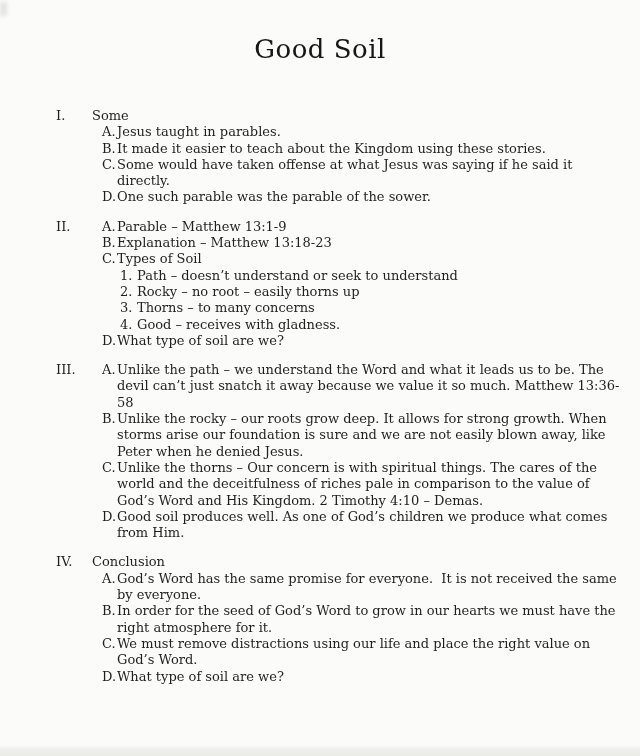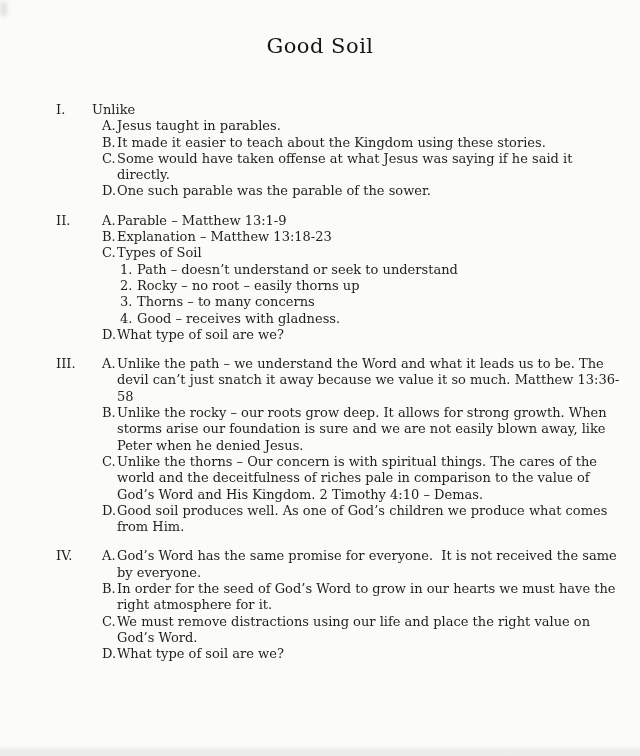--- a/index.html
+++ b/index.html
@@ -35,21 +35,21 @@
     left: 0;
     bottom: 0;
     width: 100%;
     height: 11px;
     background: linear-gradient(to bottom, rgba(220,220,216,0.0) 0%, rgba(214,214,210,0.35) 45%, rgba(222,222,218,0.55) 100%);
   }
   .title {
     margin: 0;
     padding-top: 34px;
     text-align: center;
-    font-size: 21px;
+    font-size: 26px;
     font-weight: 400;
     letter-spacing: 0.5px;
     color: #161616;
   }
   .outline {
     margin-top: 44px;
     margin-left: 56px;
     width: 566px;
     font-size: 13px;
     line-height: 16.3px;
@@ -84,21 +84,21 @@
 </head>
 <body>
 
 <div class="page">
   <div class="corner-smudge"></div>
   <h1 class="title">Good Soil</h1>
   <div class="outline" id="outline">
       <div class="section">
         <span class="roman">I.</span>
         <div class="section-content">
-          <div class="heading">Unlike</div>
+          <div class="heading">Some</div>
           <div class="row lvl1">
             <span class="marker">A.</span>
             <span class="itext">Jesus taught in parables.</span>
           </div>
           <div class="row lvl1">
             <span class="marker">B.</span>
             <span class="itext">It made it easier to teach about the Kingdom using these stories.</span>
           </div>
           <div class="row lvl1">
             <span class="marker">C.</span>
@@ -164,20 +164,21 @@
           </div>
           <div class="row lvl1">
             <span class="marker">D.</span>
             <span class="itext">Good soil produces well. As one of God’s children we produce what comes from Him.</span>
           </div>
         </div>
       </div>
       <div class="section">
         <span class="roman">IV.</span>
         <div class="section-content">
+          <div class="heading">Conclusion</div>
           <div class="row lvl1">
             <span class="marker">A.</span>
             <span class="itext">God’s Word has the same promise for everyone.&nbsp; It is not received the same by everyone.</span>
           </div>
           <div class="row lvl1">
             <span class="marker">B.</span>
             <span class="itext">In order for the seed of God’s Word to grow in our hearts we must have the right atmosphere for it.</span>
           </div>
           <div class="row lvl1">
             <span class="marker">C.</span>

